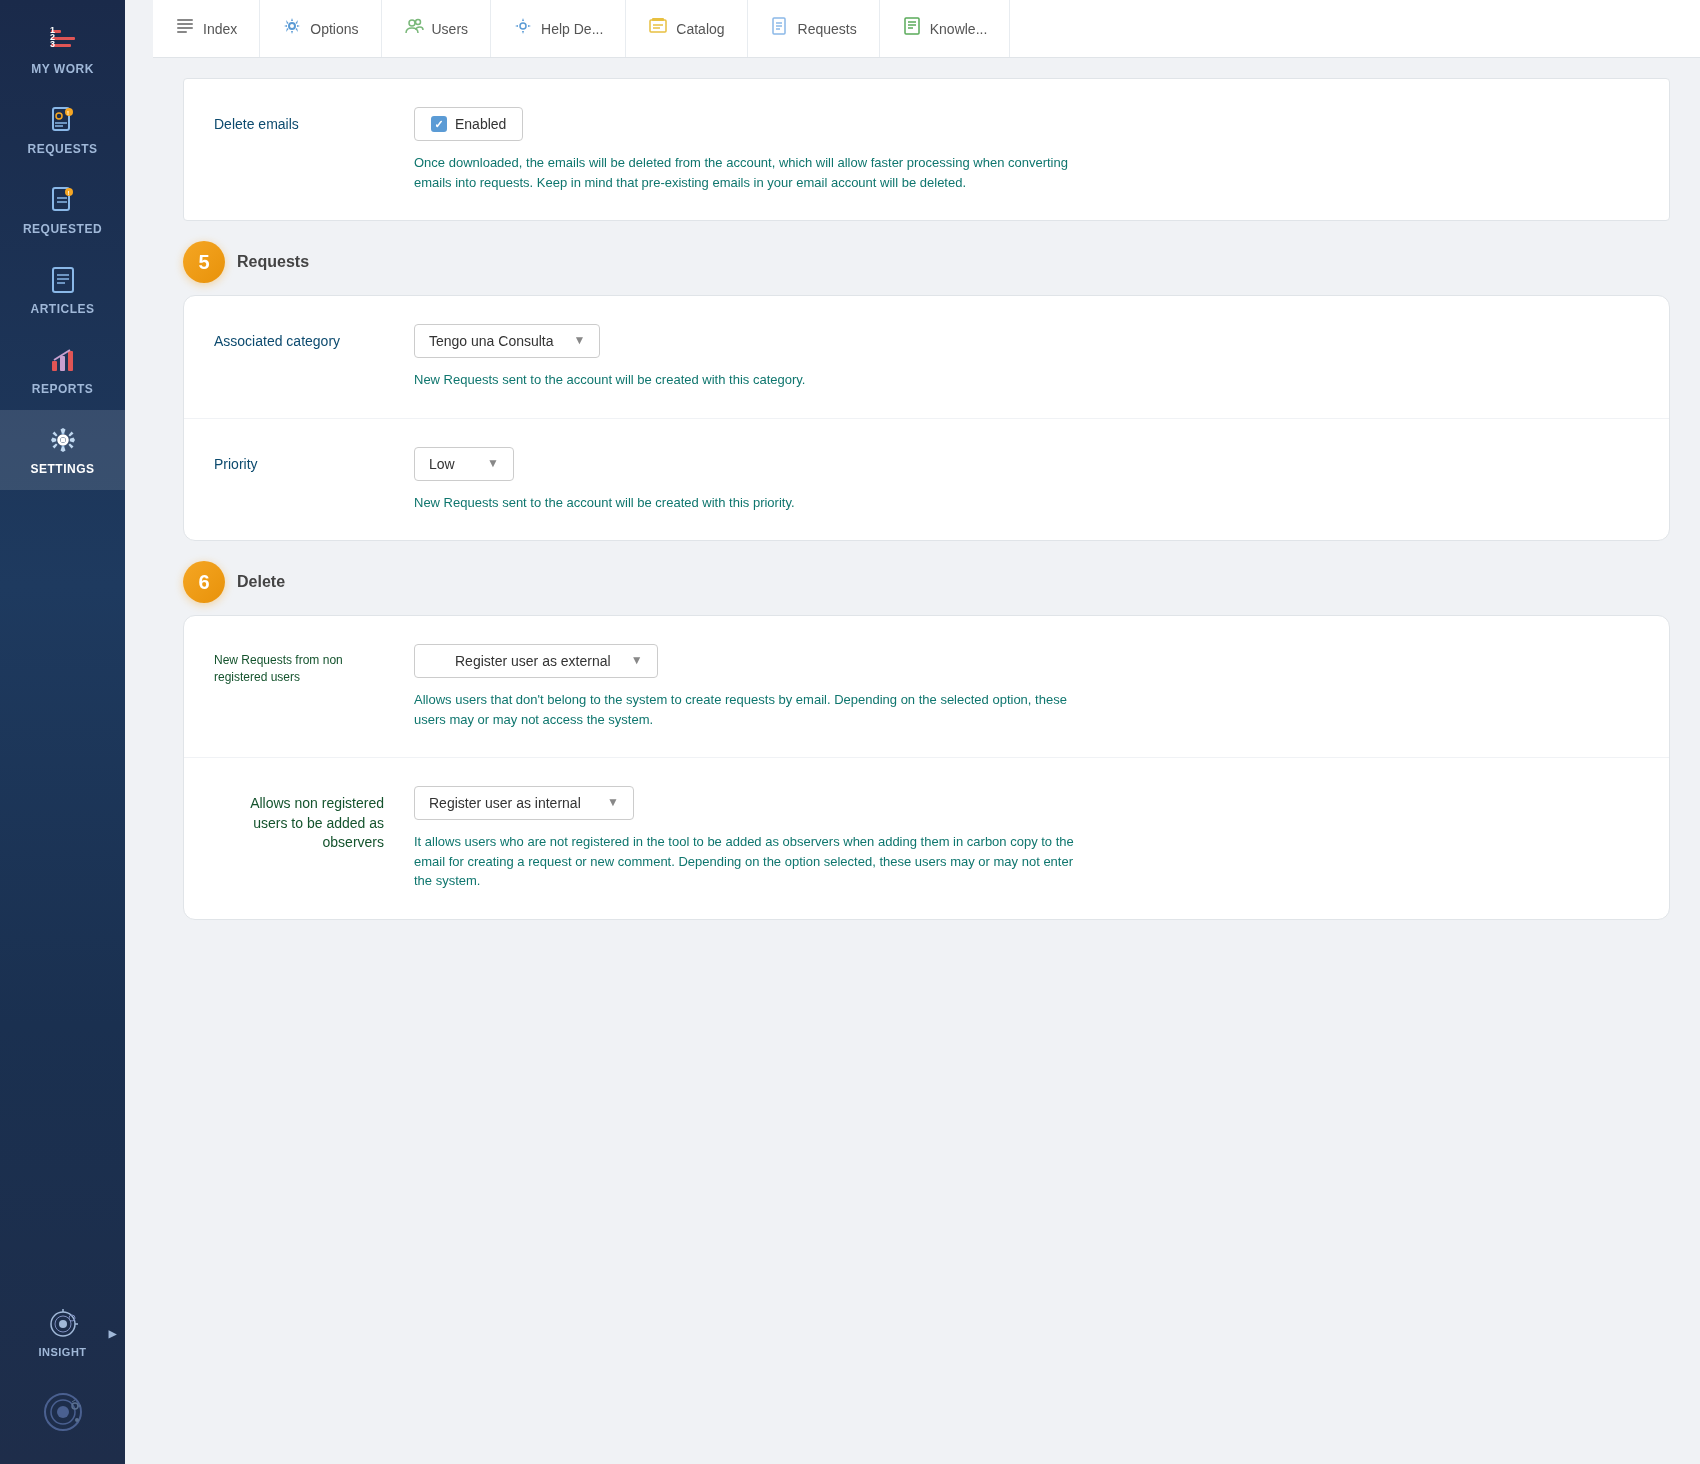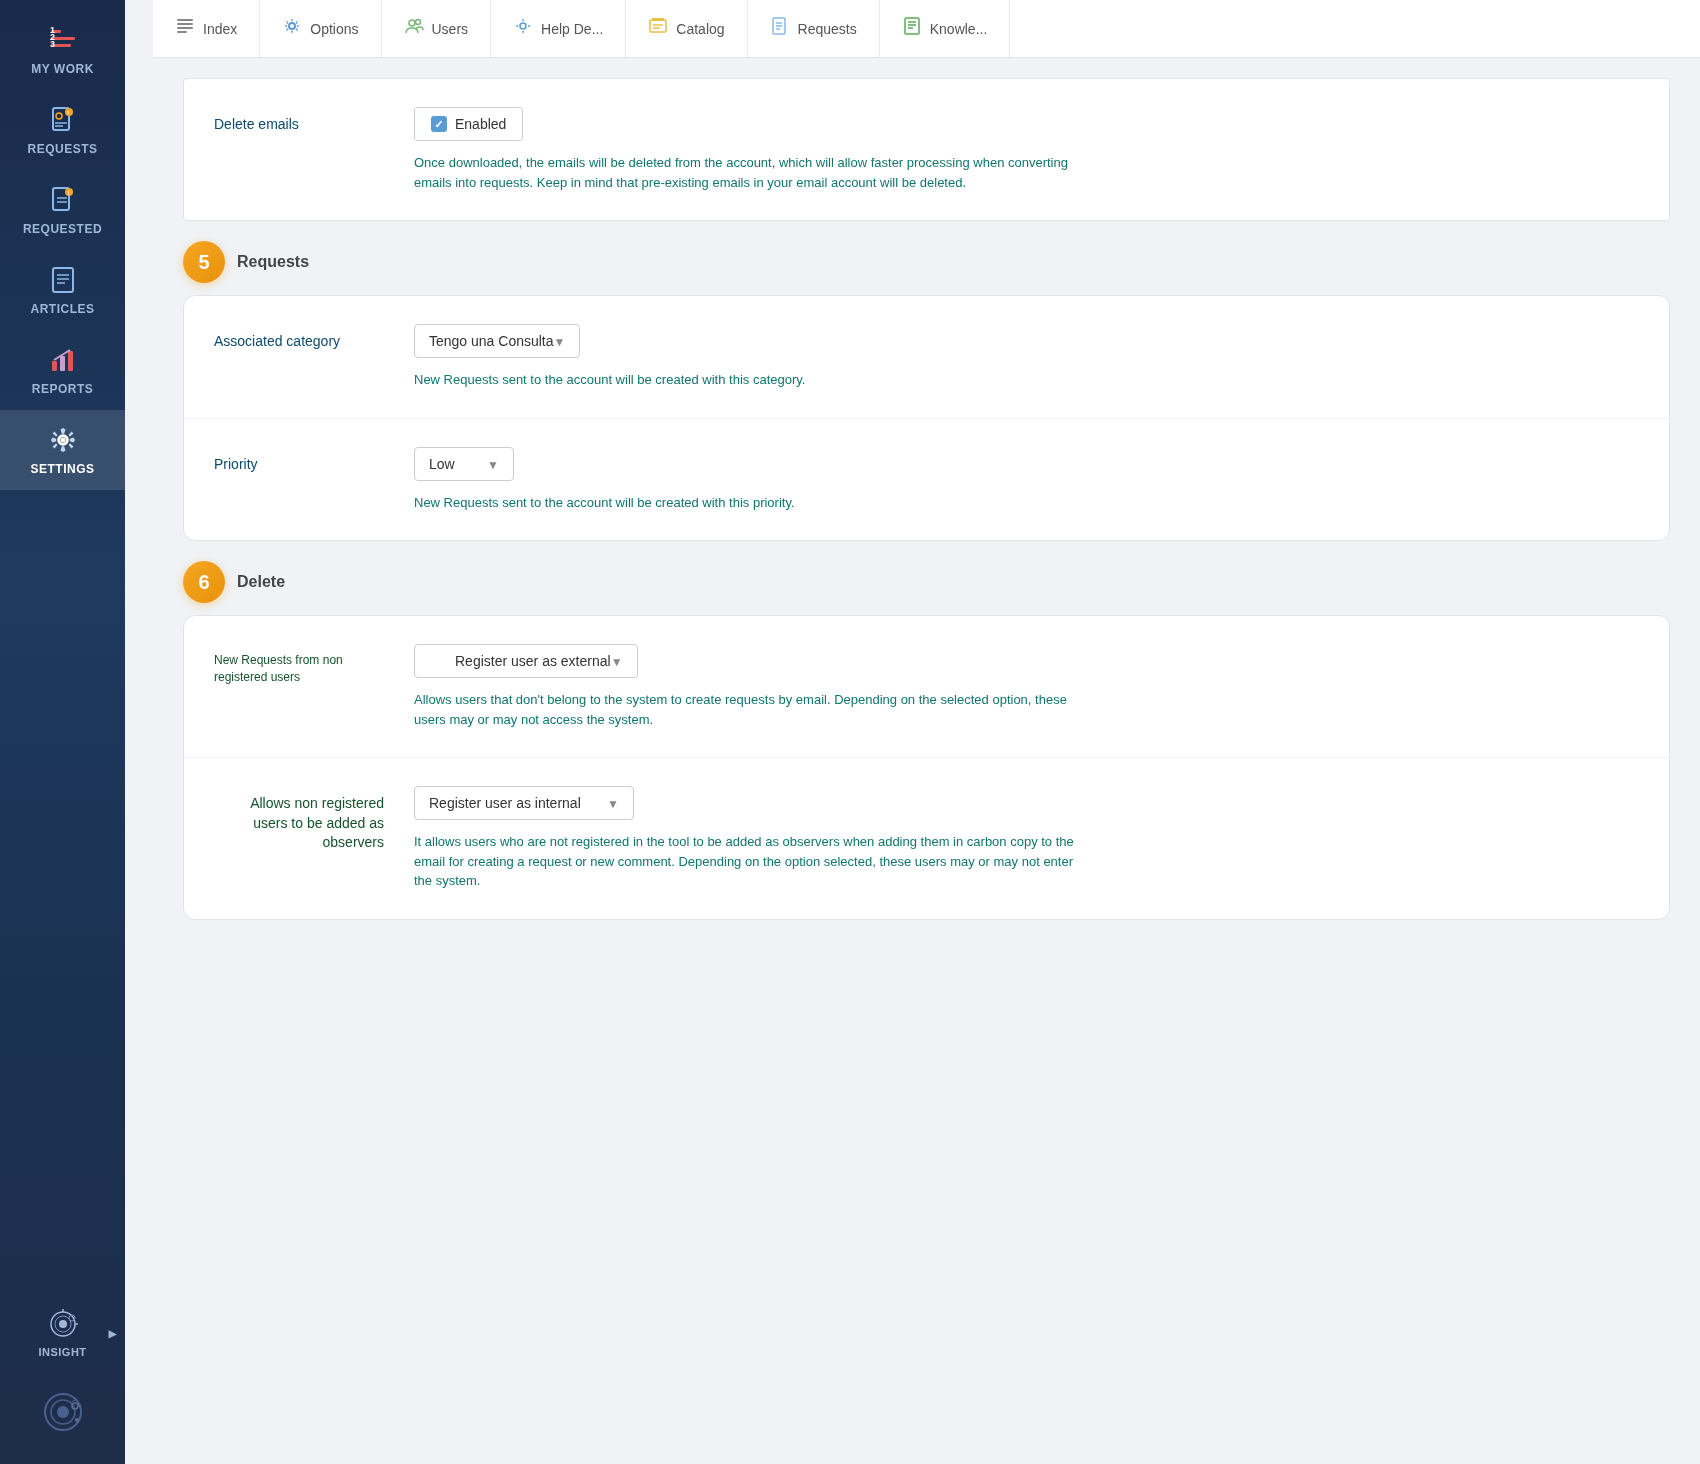--- a/index.html
+++ b/index.html
@@ -185,22 +185,22 @@
       align-items: center;
       justify-content: center;
       color: #fff;
       font-size: 11px;
       font-weight: 700;
     }
 
     
     .select-btn {
       display: inline-flex;
-      align-items: flex-end;
-      gap: 0;
+      align-items: flex-start;
+      gap: 20px;
       border: 1px solid #ccc;
       border-radius: 4px;
       padding: 8px 14px;
       cursor: pointer;
       background: #fff;
       font-size: 14px;
       color: #333;
       margin-bottom: 12px;
       min-width: 160px;
     }

